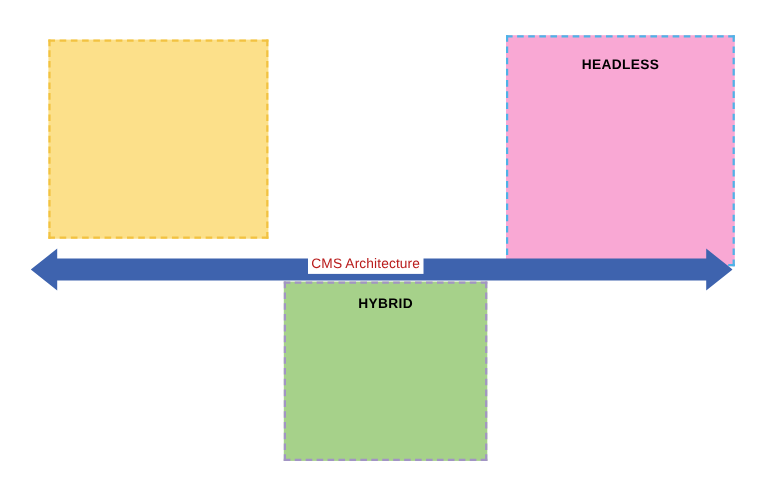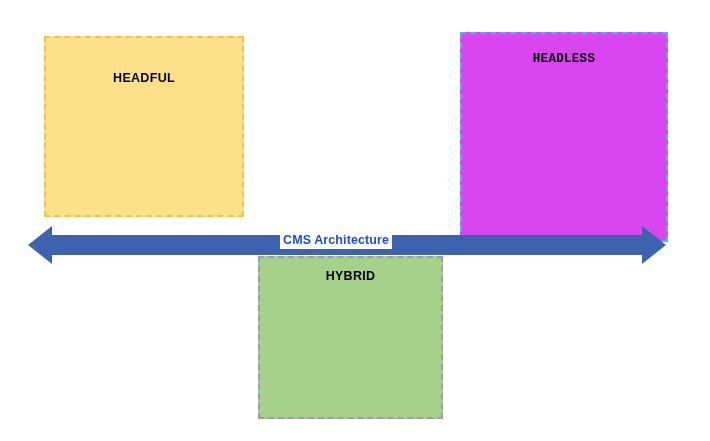--- a/index.html
+++ b/index.html
@@ -52,23 +52,22 @@
     border-color: #F2C241;
   }
   #box-headful .box-title { margin-top: 33px; }
   #box-headful .box-body  { margin-top: 11px; margin-left: 7px; }
 
   #box-headless {
     left: 460px;
     top: 32px;
     width: 208px;
     height: 210px;
-    background: #d946ef;
+    background: #f9a8d4;
     border-color: #4EB3E8;
-    font-family: Liberation Mono, monospace;
   }
   #box-headless .box-title { margin-top: 18px; }
   #box-headless .box-body  { margin-top: 12px; margin-left: 7px; }
 
   #box-hybrid {
     left: 258px;
     top: 256px;
     width: 185px;
     height: 163px;
     background: #A6D18A;
@@ -86,35 +85,34 @@
     height: 42px;
   }
   #axis-arrow svg { display: block; }
 
   #axis-label {
     position: absolute;
     left: 280px;
     top: 232px;
     padding: 1px 3px 2px 3px;
     background: #FFFFFF;
-    color: #1d4ed8;
-    font-weight: bold;
+    color: #b91c1c;
+    font-weight: normal;
     font-size: 12.5px;
     line-height: 14px;
     letter-spacing: 0.1px;
     white-space: nowrap;
   }
 </style>
 </head>
 <body>
 
 <div id="canvas">
 
   <div class="concept-box" id="box-headful">
-    <div class="box-title">HEADFUL</div>
   </div>
 
   <div class="concept-box" id="box-headless">
     <div class="box-title">HEADLESS</div>
   </div>
 
   <div class="concept-box" id="box-hybrid">
     <div class="box-title">HYBRID</div>
   </div>
 

